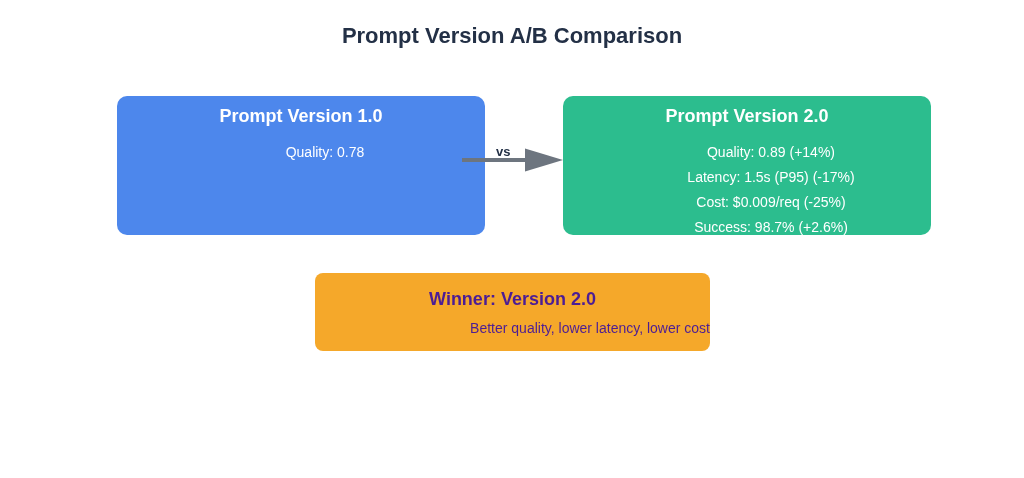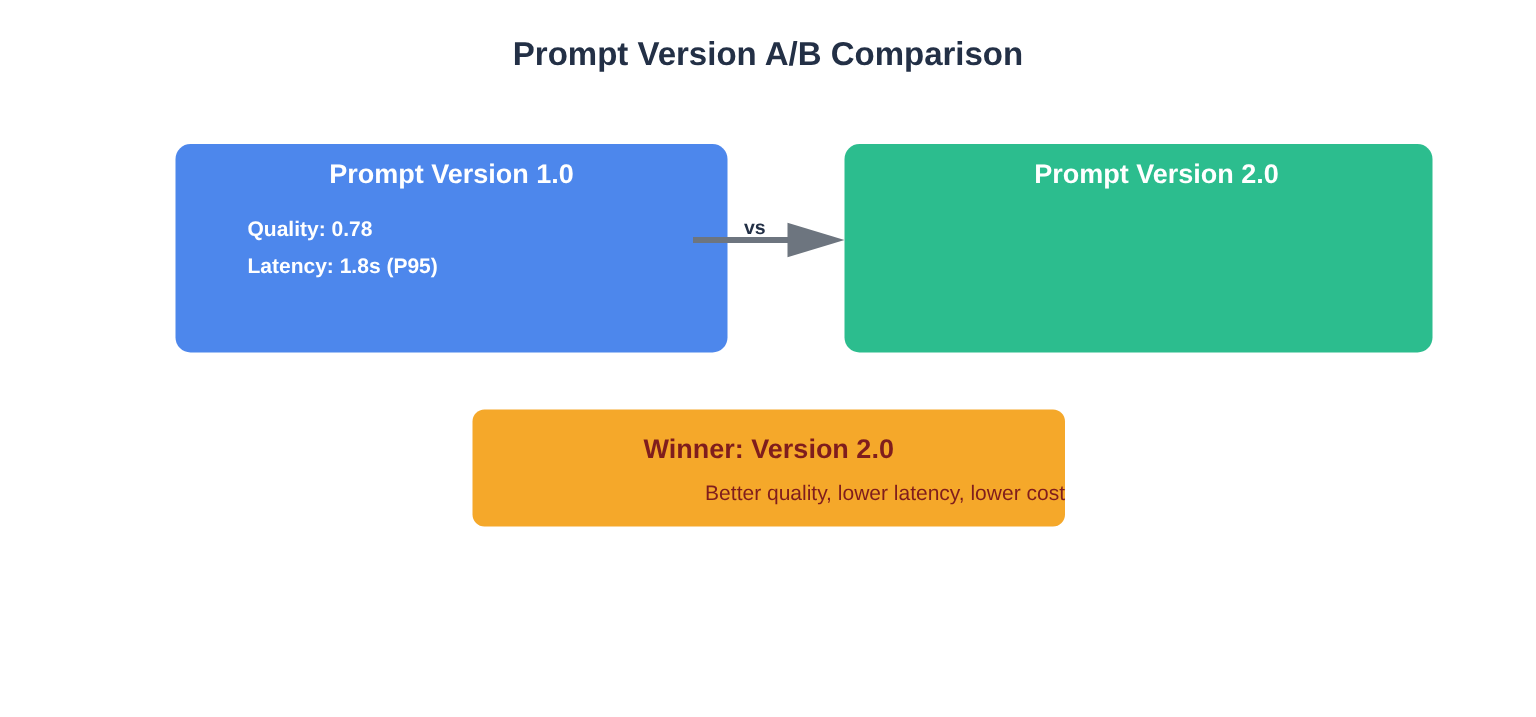--- a/index.html
+++ b/index.html
@@ -39,21 +39,22 @@
     text-align: center;
     font-size: 18px;
     line-height: 19px;
     font-weight: bold;
   }
   .metrics { margin: 14px 0 0 48px; }
   .metrics p {
     margin: 0;
     font-size: 14px;
     line-height: 25px;
-    font-weight: bold;
+    font-weight: normal;
+    text-align: center;
   }
   .arrow-svg {
     position: absolute;
     left: 462px;
     top: 140px;
   }
   .vs-label {
     position: absolute;
     left: 496px;
     top: 145px;
@@ -65,21 +66,21 @@
     color: #233046;
   }
   .winner {
     position: absolute;
     left: 315px;
     top: 273px;
     width: 395px;
     height: 78px;
     border-radius: 8px;
     overflow: hidden;
-    color: #7f1d1d;
+    color: #4c1d95;
     text-align: center;
   }
   .winner h2 {
     margin: 17px 0 0 0;
     font-size: 18px;
     line-height: 19px;
     font-weight: bold;
   }
   .winner p {
     margin: 12px 0 0 0;
@@ -92,32 +93,37 @@
 <body>
 
 <div class="stage">
 
   <h1 class="page-title">Prompt Version A/B Comparison</h1>
 
   <section class="card card-a" style="background: rgb(77, 135, 236);">
     <h2>Prompt Version 1.0</h2>
     <div class="metrics">
       <p>Quality: 0.78</p>
-      <p>Latency: 1.8s (P95)</p>
     </div>
   </section>
 
   <svg class="arrow-svg" width="101" height="40" viewBox="0 0 101 40">
     <line x1="0" y1="20" x2="68" y2="20" stroke-width="4" stroke="#6d757f"></line>
     <polygon points="63,8.5 101,20 63,31.5" fill="#6d757f"></polygon>
   </svg>
   <div class="vs-label">vs</div>
 
-  <section class="card card-b" style="background: rgb(44, 189, 142); padding-left: 24px;">
+  <section class="card card-b" style="background: rgb(44, 189, 142);">
     <h2>Prompt Version 2.0</h2>
+    <div class="metrics">
+      <p>Quality: 0.89 (+14%)</p>
+      <p>Latency: 1.5s (P95) (-17%)</p>
+      <p>Cost: $0.009/req (-25%)</p>
+      <p>Success: 98.7% (+2.6%)</p>
+    </div>
   </section>
 
   <section class="winner" style="background: rgb(245, 168, 42);">
     <h2>Winner: Version 2.0</h2>
     <p>Better quality, lower latency, lower cost</p>
   </section>
 
 </div>
 
 </body></html>

